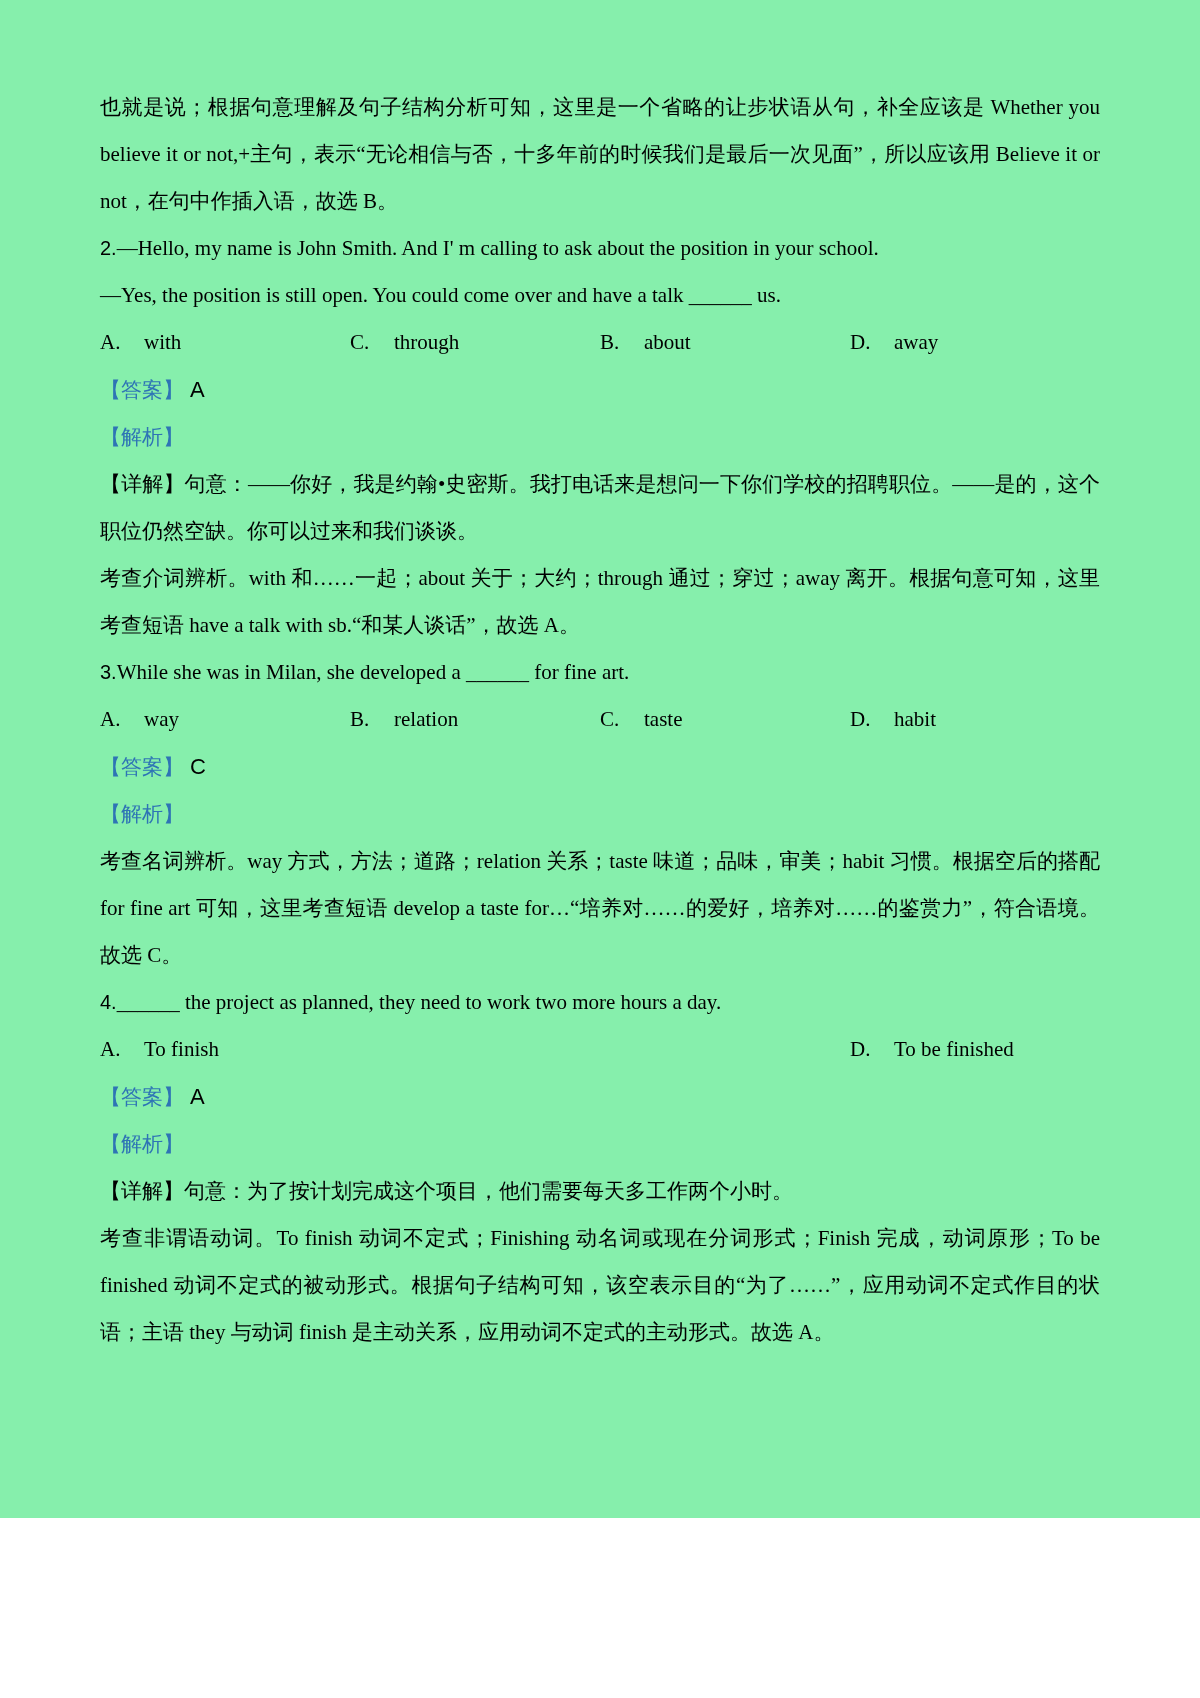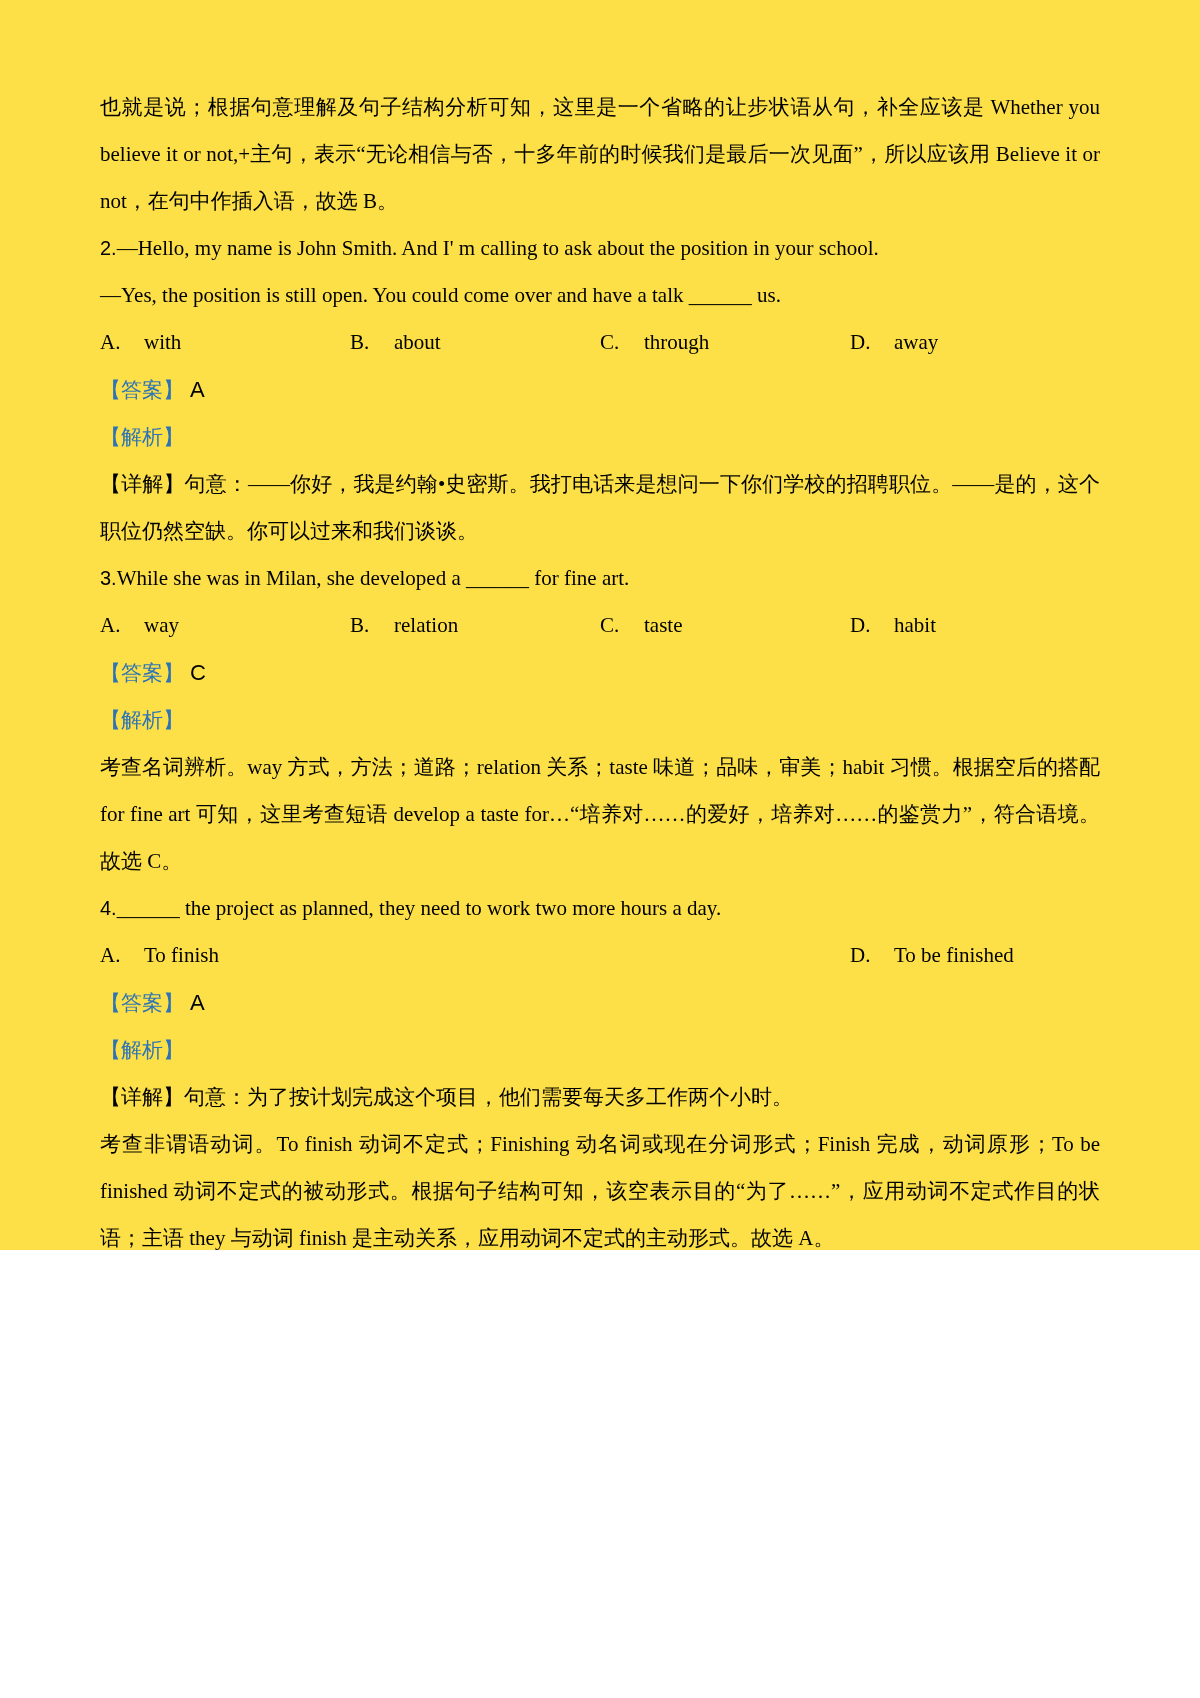--- a/index.html
+++ b/index.html
@@ -11,23 +11,23 @@
     width: 1200px;
     height: 1698px;
     overflow: hidden;
     font-family: "Liberation Serif", "DejaVu Serif", serif;
     color: #000000;
     font-size: 21px;
   }
   .page {
     box-sizing: border-box;
     width: 1200px;
-    height: 1250px;
+    height: 1518px;
     padding: 84px 100px 0 100px;
-    background: #fde047;
+    background: #86efac;
   }
   .para {
     margin: 0;
     line-height: 47px;
     white-space: pre-wrap;
   }
   .justify {
     text-align: justify;
   }
   .qnum {
@@ -61,28 +61,29 @@
 
 <div class="page">
 
   <p class="para justify">也就是说；根据句意理解及句子结构分析可知，这里是一个省略的让步状语从句，补全应该是 Whether you believe it or not,+主句，表示“无论相信与否，十多年前的时候我们是最后一次见面”，所以应该用 Believe it or not，在句中作插入语，故选 B。</p>
 
   <p class="para"><span class="qnum">2.</span><span>—Hello, my name is John Smith. And I' m calling to ask about the position in your school.</span></p>
   <p class="para">—Yes, the position is still open. You could come over and have a talk ______ us.</p>
 
   <div class="options-row">
     <div class="opt"><span class="opt-letter">A.</span><span>with</span></div>
+    <div class="opt"><span class="opt-letter">C.</span><span>through</span></div>
     <div class="opt"><span class="opt-letter">B.</span><span>about</span></div>
-    <div class="opt"><span class="opt-letter">C.</span><span>through</span></div>
     <div class="opt"><span class="opt-letter">D.</span><span>away</span></div>
   </div>
 
   <p class="para"><span class="blue-label">【答案】</span><span class="ans-letter">A</span></p>
   <p class="para"><span class="blue-label">【解析】</span></p>
   <p class="para justify">【详解】句意：——你好，我是约翰•史密斯。我打电话来是想问一下你们学校的招聘职位。——是的，这个职位仍然空缺。你可以过来和我们谈谈。</p>
+  <p class="para justify">考查介词辨析。with 和……一起；about 关于；大约；through 通过；穿过；away 离开。根据句意可知，这里考查短语 have a talk with sb.“和某人谈话”，故选 A。</p>
 
   <p class="para"><span class="qnum">3.</span><span>While she was in Milan, she developed a ______ for fine art.</span></p>
 
   <div class="options-row">
     <div class="opt"><span class="opt-letter">A.</span><span>way</span></div>
     <div class="opt"><span class="opt-letter">B.</span><span>relation</span></div>
     <div class="opt"><span class="opt-letter">C.</span><span>taste</span></div>
     <div class="opt"><span class="opt-letter">D.</span><span>habit</span></div>
   </div>
 

